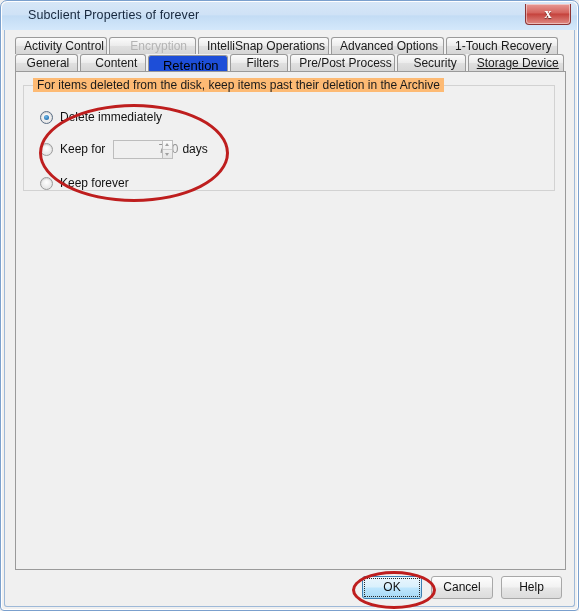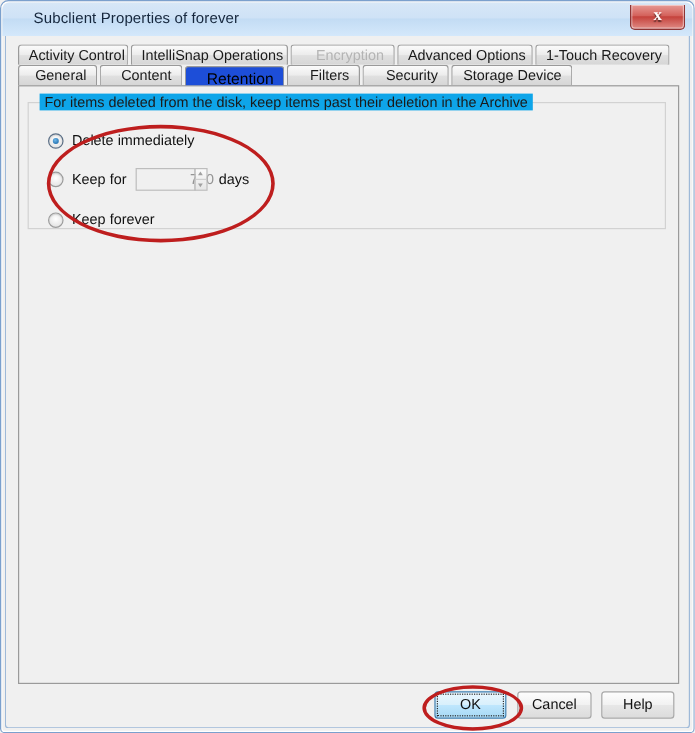--- a/index.html
+++ b/index.html
@@ -165,21 +165,21 @@
     height: 106px;
     box-sizing: border-box;
     border: 1px solid #d2d2d2;
     background: transparent;
   }
   .groupbox-title {
     position: absolute;
     left: 9px;
     top: -8px;
     padding: 0 4px;
-    background: #0ea5e9;
+    background: #fdba74;
     font-size: 12px;
     color: #1a1a1a;
     white-space: nowrap;
   }
 
   
   .radio-row {
     position: absolute;
     display: flex;
     align-items: center;
@@ -344,32 +344,33 @@
       <div class="title-text">Subclient Properties of forever</div>
       <div class="close-btn">
         <div class="close-glyph">x</div>
       </div>
     </div>
 
     <div class="tabcontrol">
       <div class="tabstrip">
         <div class="tabrow row1" id="tabrow1">
             <div class="tab" style="width: 92px;"><span class="tab-label">Activity Control</span></div>
+            <div class="tab disabled" style="width: 87px;"><span class="tab-label">Encryption</span></div>
             <div class="tab" style="width: 131px;"><span class="tab-label">IntelliSnap Operations</span></div>
-            <div class="tab disabled" style="width: 87px;"><span class="tab-label">Encryption</span></div>
             <div class="tab" style="width: 113px;"><span class="tab-label">Advanced Options</span></div>
             <div class="tab" style="width: 112px;"><span class="tab-label">1-Touch Recovery</span></div>
           </div>
         <div class="tabrow row2" id="tabrow2">
             <div class="tab" style="width: 66px;"><span class="tab-label">General</span></div>
             <div class="tab" style="width: 69px;"><span class="tab-label">Content</span></div>
             <div class="tab active" style="width: 83px;"><span class="tab-label">Retention</span></div>
             <div class="tab" style="width: 61px;"><span class="tab-label">Filters</span></div>
+            <div class="tab" style="width: 110px;"><span class="tab-label">Pre/Post Process</span></div>
             <div class="tab" style="width: 72px;"><span class="tab-label">Security</span></div>
-            <div class="tab" style="width: 101px;"><span class="tab-label">Storage Device</span></div>
+            <div class="tab" style="width: 101px; text-decoration: underline;"><span class="tab-label">Storage Device</span></div>
           </div>
       </div>
 
       <div class="tabpanel">
         <div class="groupbox">
           <div class="groupbox-title">For items deleted from the disk,  keep items past their deletion in the Archive</div>
 
           <div class="radio-row r1">
             <div class="radio checked" id="radio0"></div>
             <div class="radio-label">Delete immediately</div>

